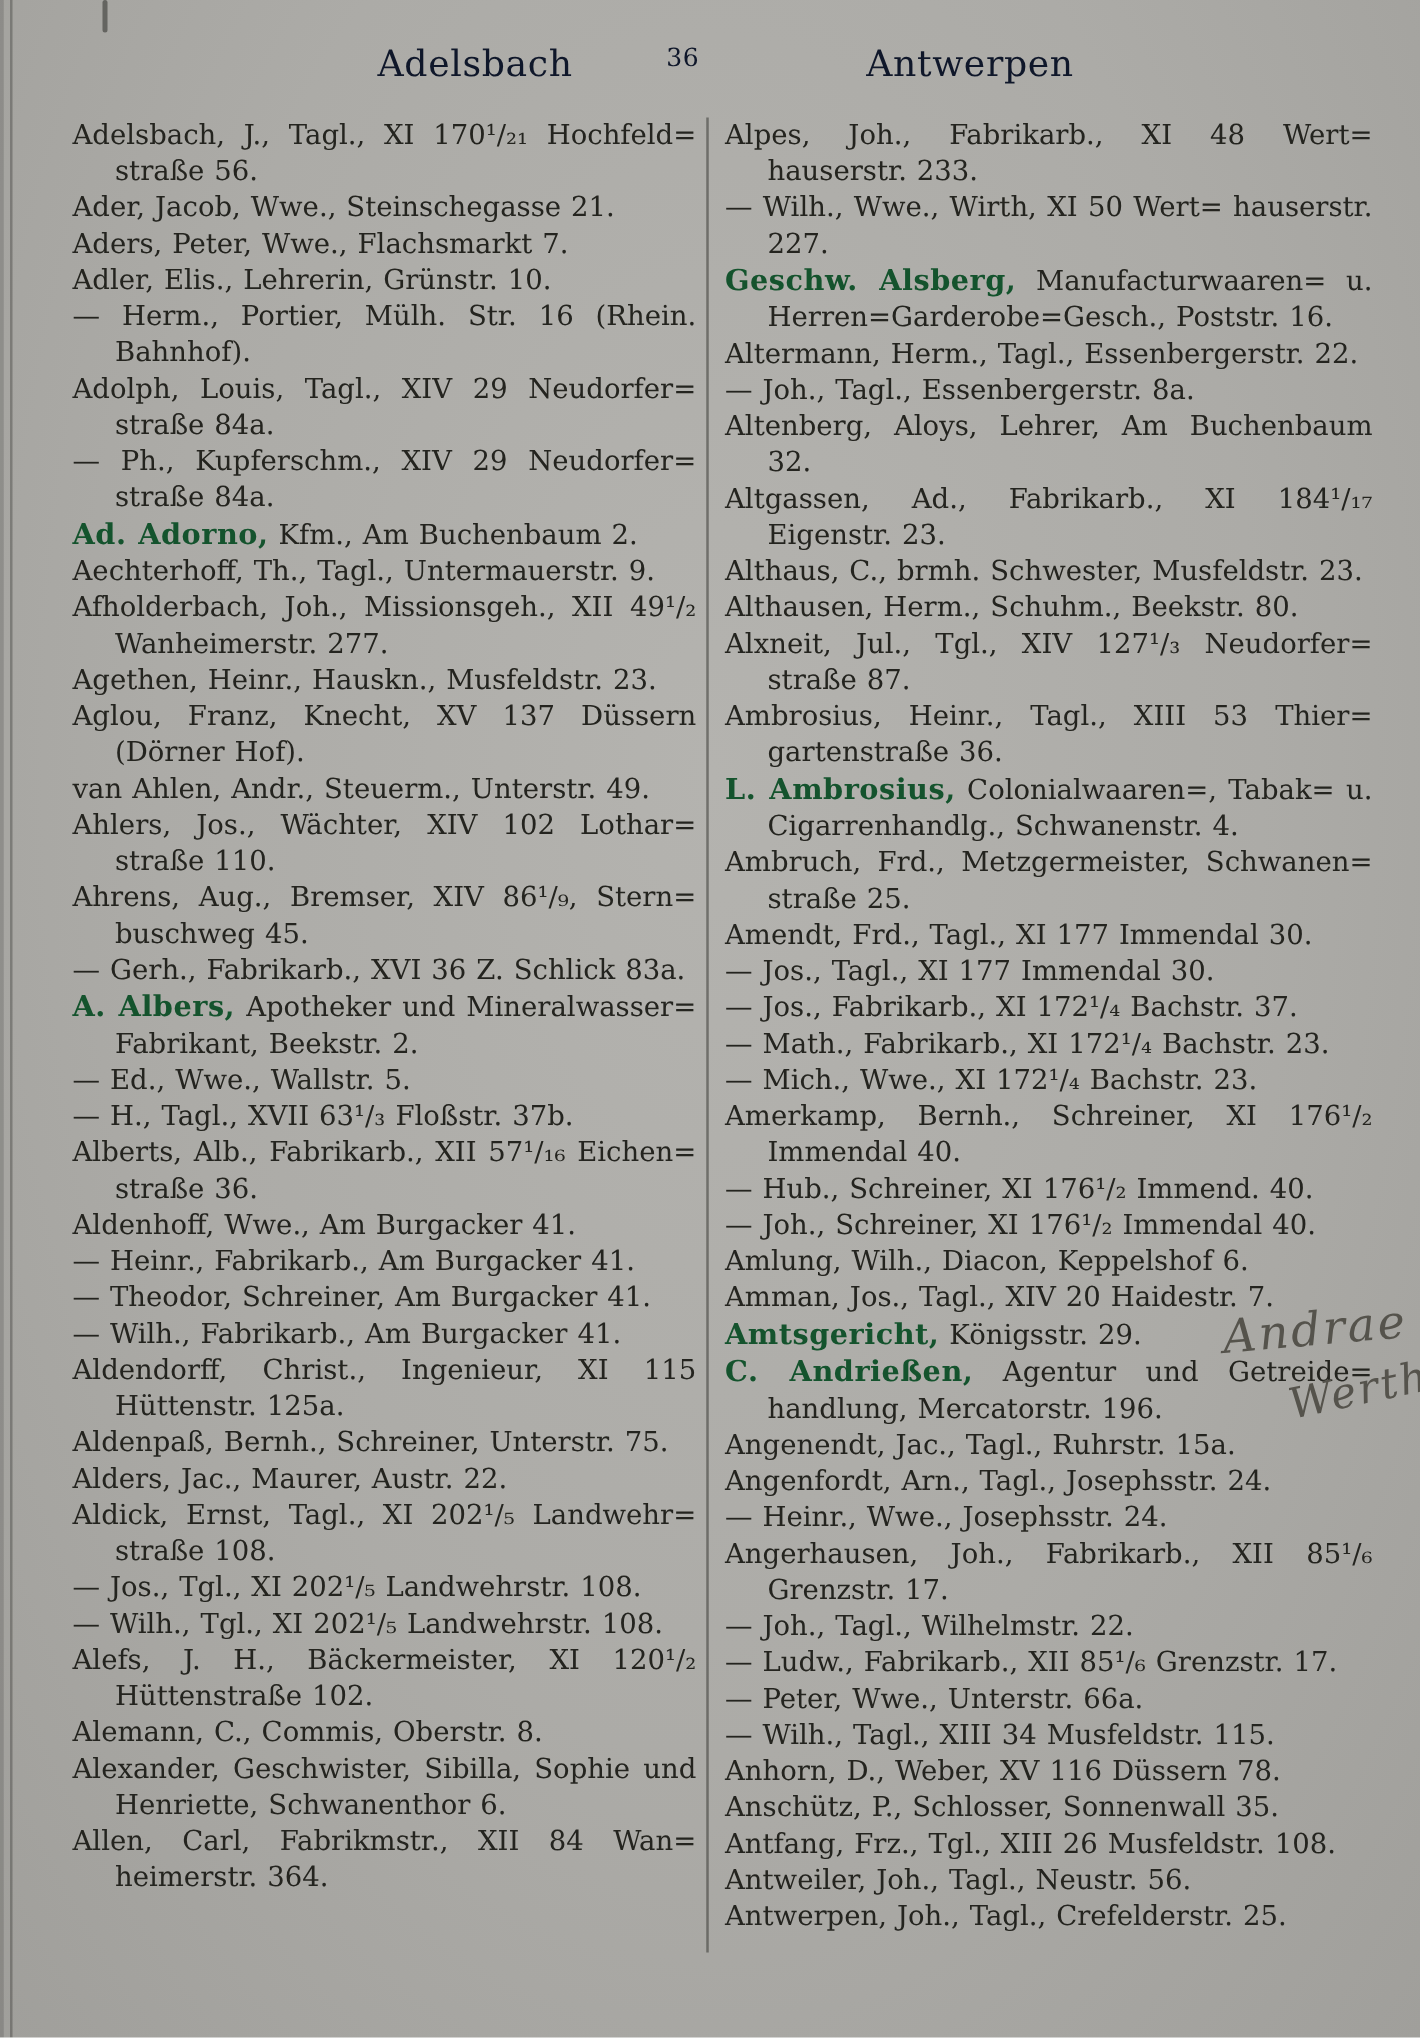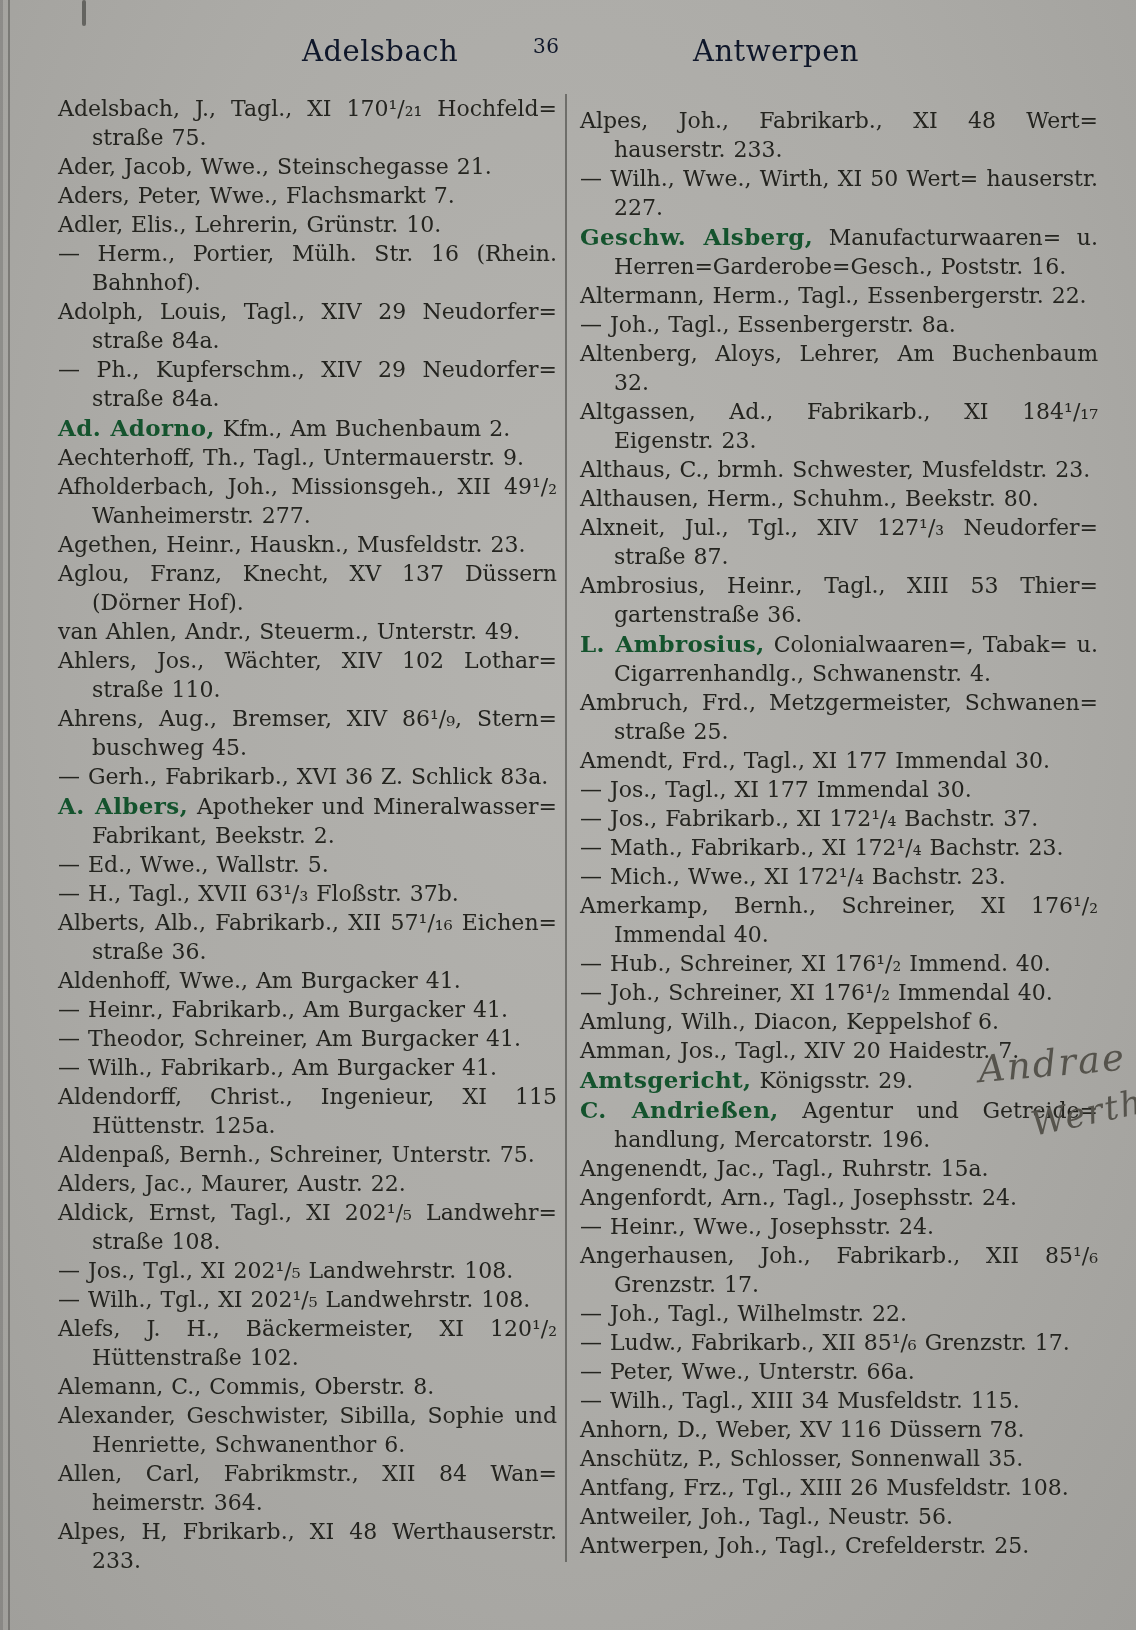--- a/index.html
+++ b/index.html
@@ -16,21 +16,21 @@
   .top-mark{position:absolute;left:82px;top:0;width:4px;height:26px;background:rgba(45,45,42,.55);border-radius:2px;}
 
   .hdr{position:absolute;top:34px;font-size:29px;letter-spacing:.5px;color:#0f172a;}
   .hdr-left{left:302px;}
   .hdr-num{left:533px;font-size:20px;}
   .hdr-right{left:693px;}
 
   .columns{position:absolute;top:94px;left:58px;display:flex;}
   .col{font-size:22px;line-height:29px;}
   .col-left{width:499px;}
-  .col-right{width:518px;margin-left:13px;margin-top:12px;}
+  .col-right{width:518px;margin-left:13px;}
   .divider{width:2px;height:1468px;background:rgba(45,45,42,.5);margin-left:8px;}
 
   .entry{
     text-align:justify;
     text-indent:-34px;
     padding-left:34px;
     word-spacing:1px;
   }
   .entry b{font-weight:700;font-size:23px;letter-spacing:.4px;color:#14532d;}
 
@@ -53,21 +53,21 @@
   <div class="top-mark"></div>
 
   <header>
     <span class="hdr hdr-left">Adelsbach</span>
     <span class="hdr hdr-num">36</span>
     <span class="hdr hdr-right">Antwerpen</span>
   </header>
 
   <div class="columns">
     <div class="col col-left" id="col-left">
-        <div class="entry">Adelsbach, J., Tagl., XI 170¹/₂₁ Hochfeld= straße 75.</div>
+        <div class="entry">Adelsbach, J., Tagl., XI 170¹/₂₁ Hochfeld= straße 56.</div>
         <div class="entry">Ader, Jacob, Wwe., Steinschegasse 21.</div>
         <div class="entry">Aders, Peter, Wwe., Flachsmarkt 7.</div>
         <div class="entry">Adler, Elis., Lehrerin, Grünstr. 10.</div>
         <div class="entry">— Herm., Portier, Mülh. Str. 16 (Rhein. Bahnhof).</div>
         <div class="entry">Adolph, Louis, Tagl., XIV 29 Neudorfer= straße 84a.</div>
         <div class="entry">— Ph., Kupferschm., XIV 29 Neudorfer= straße 84a.</div>
         <div class="entry"><b>Ad. Adorno,</b> Kfm., Am Buchenbaum 2.</div>
         <div class="entry">Aechterhoff, Th., Tagl., Untermauerstr. 9.</div>
         <div class="entry">Afholderbach, Joh., Missionsgeh., XII 49¹/₂ Wanheimerstr. 277.</div>
         <div class="entry">Agethen, Heinr., Hauskn., Musfeldstr. 23.</div>
@@ -87,21 +87,20 @@
         <div class="entry">Aldendorff, Christ., Ingenieur, XI 115 Hüttenstr. 125a.</div>
         <div class="entry">Aldenpaß, Bernh., Schreiner, Unterstr. 75.</div>
         <div class="entry">Alders, Jac., Maurer, Austr. 22.</div>
         <div class="entry">Aldick, Ernst, Tagl., XI 202¹/₅ Landwehr= straße 108.</div>
         <div class="entry">— Jos., Tgl., XI 202¹/₅ Landwehrstr. 108.</div>
         <div class="entry">— Wilh., Tgl., XI 202¹/₅ Landwehrstr. 108.</div>
         <div class="entry">Alefs, J. H., Bäckermeister, XI 120¹/₂ Hüttenstraße 102.</div>
         <div class="entry">Alemann, C., Commis, Oberstr. 8.</div>
         <div class="entry">Alexander, Geschwister, Sibilla, Sophie und Henriette, Schwanenthor 6.</div>
         <div class="entry">Allen, Carl, Fabrikmstr., XII 84 Wan= heimerstr. 364.</div>
-        <div class="entry">Alpes, H, Fbrikarb., XI 48 Werthauserstr. 233.</div>
       </div>
     <div class="divider"></div>
     <div class="col col-right" id="col-right">
         <div class="entry">Alpes, Joh., Fabrikarb., XI 48 Wert= hauserstr. 233.</div>
         <div class="entry">— Wilh., Wwe., Wirth, XI 50 Wert= hauserstr. 227.</div>
         <div class="entry"><b>Geschw. Alsberg,</b> Manufacturwaaren= u. Herren=Garderobe=Gesch., Poststr. 16.</div>
         <div class="entry">Altermann, Herm., Tagl., Essenbergerstr. 22.</div>
         <div class="entry">— Joh., Tagl., Essenbergerstr. 8a.</div>
         <div class="entry">Altenberg, Aloys, Lehrer, Am Buchenbaum 32.</div>
         <div class="entry">Altgassen, Ad., Fabrikarb., XI 184¹/₁₇ Eigenstr. 23.</div>

